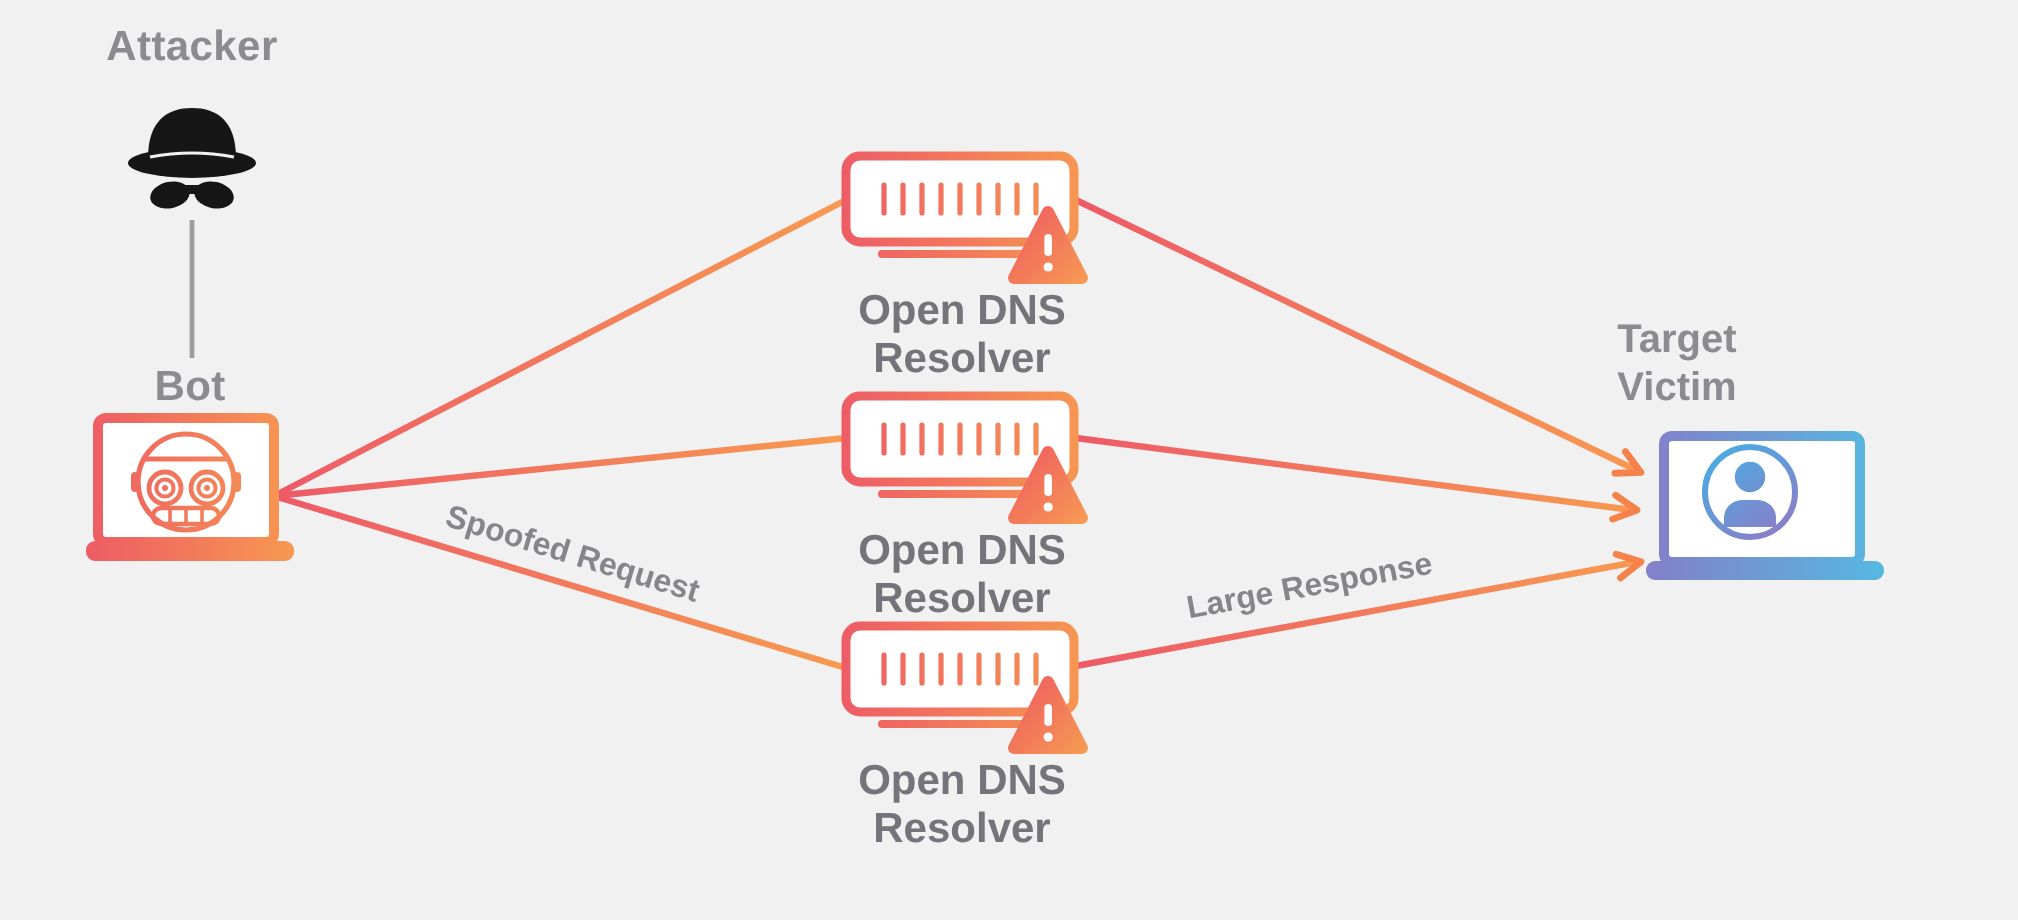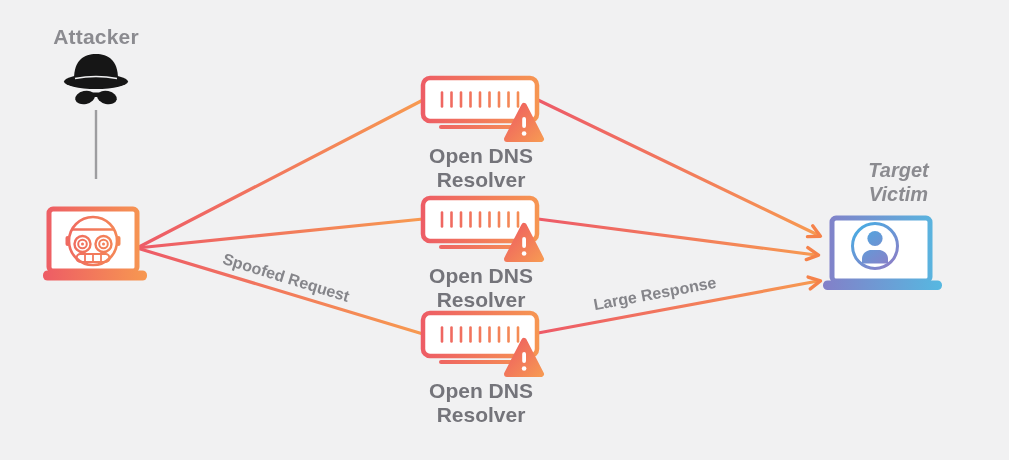--- a/index.html
+++ b/index.html
@@ -84,32 +84,33 @@
       <line x1="538" y1="219" x2="816" y2="255" stroke="url(#lg5)"></line>
       <line x1="538" y1="333" x2="818" y2="281" stroke="url(#lg6)"></line>
     </g>
     <g stroke="#f5824a" stroke-width="3.4" stroke-linecap="round" stroke-linejoin="round" fill="none">
       <path d="M-11,-6 L0.5,0 L-11,6" transform="translate(820,236) rotate(25.8)"></path>
       <path d="M-11,-6 L0.5,0 L-11,6" transform="translate(818,255) rotate(7.3)"></path>
       <path d="M-11,-6 L0.5,0 L-11,6" transform="translate(820,281) rotate(-10.5)"></path>
     </g>
   </svg>
 
-  <div class="label big" style="left:34px;top:25px;width:124px;">Attacker</div>
+  <div class="label big" style="left:34px;top:12px;width:124px;">Attacker</div>
   <svg class="icon" style="left:58px;top:50px;" width="76" height="60" viewBox="0 0 76 60">
     <g fill="#161616">
       <path d="M16,29 C16,10 26,4 38,4 C50,4 60,10 60,29 L60,32 L16,32 Z"></path>
       <ellipse cx="38" cy="31.5" rx="32" ry="7.5"></ellipse>
       <ellipse cx="27" cy="47.5" rx="10" ry="6.6" transform="rotate(-12 27 47.5)"></ellipse>
       <ellipse cx="49" cy="47.5" rx="10" ry="6.6" transform="rotate(12 49 47.5)"></ellipse>
       <rect x="32" y="42.5" width="12" height="4.5" rx="2"></rect>
     </g>
     <path d="M17,28.5 Q38,24.5 59,28.5" stroke="#f1f1f2" stroke-width="1.6" fill="none"></path>
   </svg>
 
+  <div class="label big" style="left:33px;top:182px;width:124px;">Bot</div>
   <svg class="icon" style="left:40px;top:204px;" width="110" height="80" viewBox="0 0 110 80">
     <rect x="9" y="5" width="88" height="62" rx="4" fill="#ffffff" stroke="url(#gwu110)" stroke-width="5"></rect>
     <rect x="3" y="66.5" width="104" height="10" rx="4.5" fill="url(#gwu110)"></rect>
     <rect x="25.5" y="32" width="4" height="10" rx="2" fill="url(#gwu110)"></rect>
     <rect x="76.5" y="32" width="4" height="10" rx="2" fill="url(#gwu110)"></rect>
     <g stroke="url(#gwu110)" fill="none">
       <circle cx="53" cy="37" r="24" stroke-width="2.6"></circle>
       <line x1="32" y1="25.5" x2="74" y2="25.5" stroke-width="2.4"></line>
       <circle cx="42.5" cy="40" r="8" stroke-width="2.4"></circle>
       <circle cx="42.5" cy="40" r="4.3" stroke-width="2"></circle>
@@ -177,21 +178,21 @@
       <line x1="82" y1="22.5" x2="82" y2="36.5"></line>
         <line x1="91.5" y1="22.5" x2="91.5" y2="36.5"></line>
       <line x1="101" y1="22.5" x2="101" y2="36.5"></line>
     </g>
     <path d="M107,36 L124,69 L90,69 Z" fill="url(#gtri)" stroke="url(#gtri)" stroke-width="6" stroke-linejoin="round"></path>
     <rect x="105.2" y="47" width="3.8" height="11" rx="1.9" fill="#ffffff"></rect>
     <circle cx="107.1" cy="63.5" r="2.3" fill="#ffffff"></circle>
   </svg>
   <div class="label small" style="left:401px;top:379px;width:160px;">Open DNS Resolver</div>
 
-  <div class="label target" style="left:851px;top:158px;width:95px;font-style:italic;">Target Victim</div>
+  <div class="label target" style="left:791px;top:158px;width:95px;">Target Victim</div>
   <svg class="icon" style="left:818px;top:210px;" width="130" height="82" viewBox="0 0 130 82">
     <rect x="14" y="8" width="98" height="63" rx="4" fill="#ffffff" stroke="url(#gcu130)" stroke-width="5"></rect>
     <rect x="5" y="70.5" width="119" height="9.5" rx="4.5" fill="url(#gcu130)"></rect>
     <circle cx="57" cy="36" r="22.5" fill="#ffffff" stroke="url(#gper)" stroke-width="3"></circle>
     <circle cx="57" cy="28.5" r="7.6" fill="url(#gper)"></circle>
     <path d="M44,53.5 v-4.5 c0,-5.2 4.2,-9 9.4,-9 h7.2 c5.2,0 9.4,3.8 9.4,9 v4.5 z" fill="url(#gper)"></path>
   </svg>
 
   <div class="label edge spoofed" style="left:186px;top:269px;width:200px;">Spoofed Request</div>
   <div class="label edge large" style="left:555px;top:285px;width:200px;">Large Response</div>

